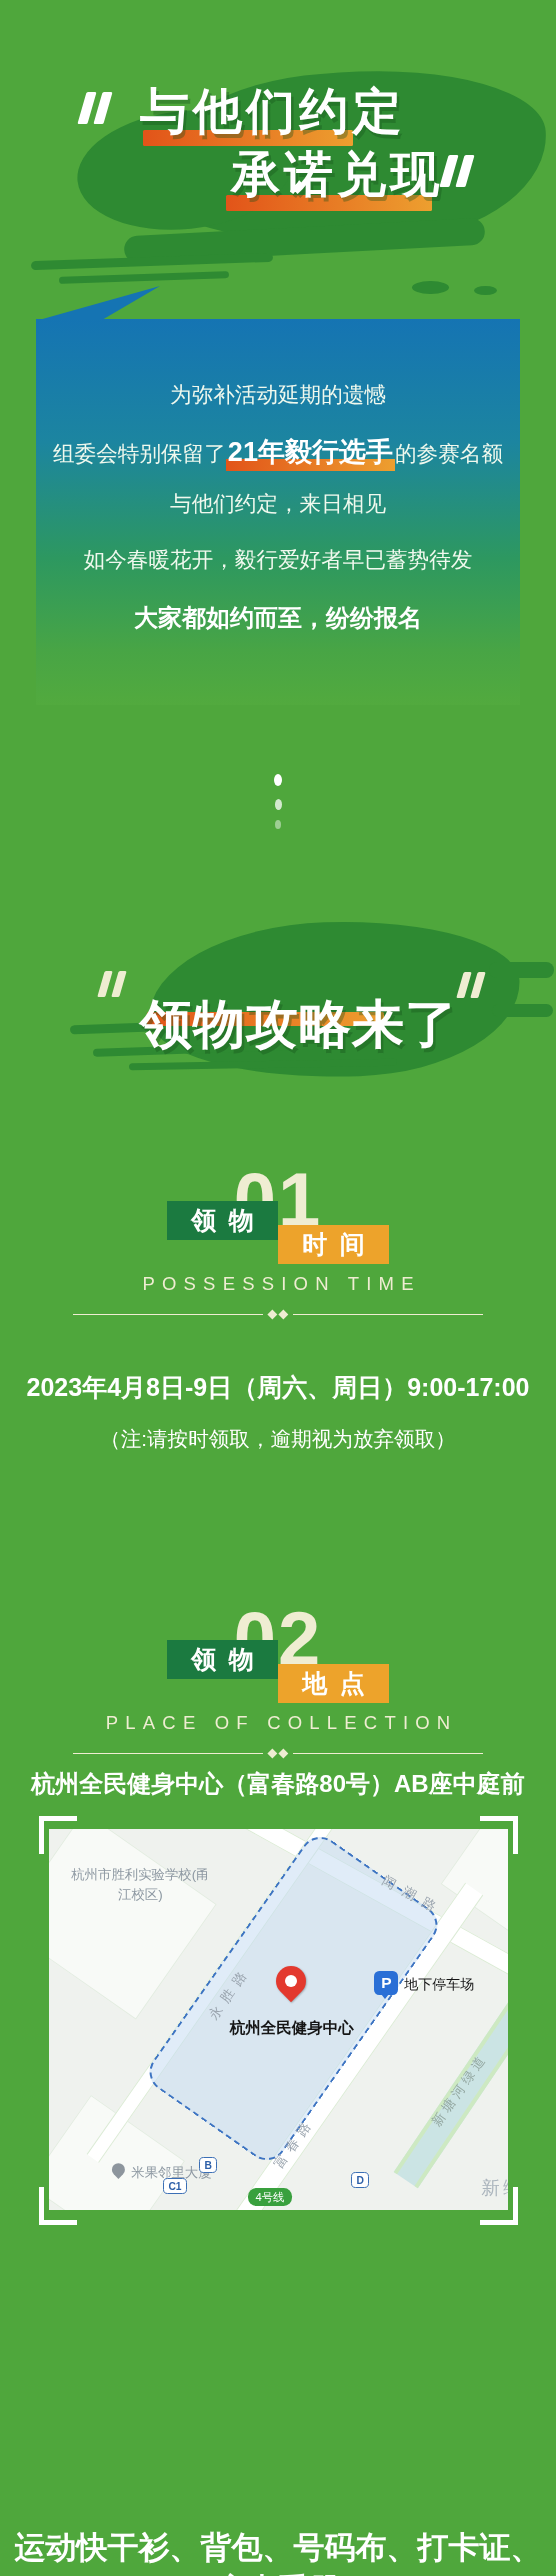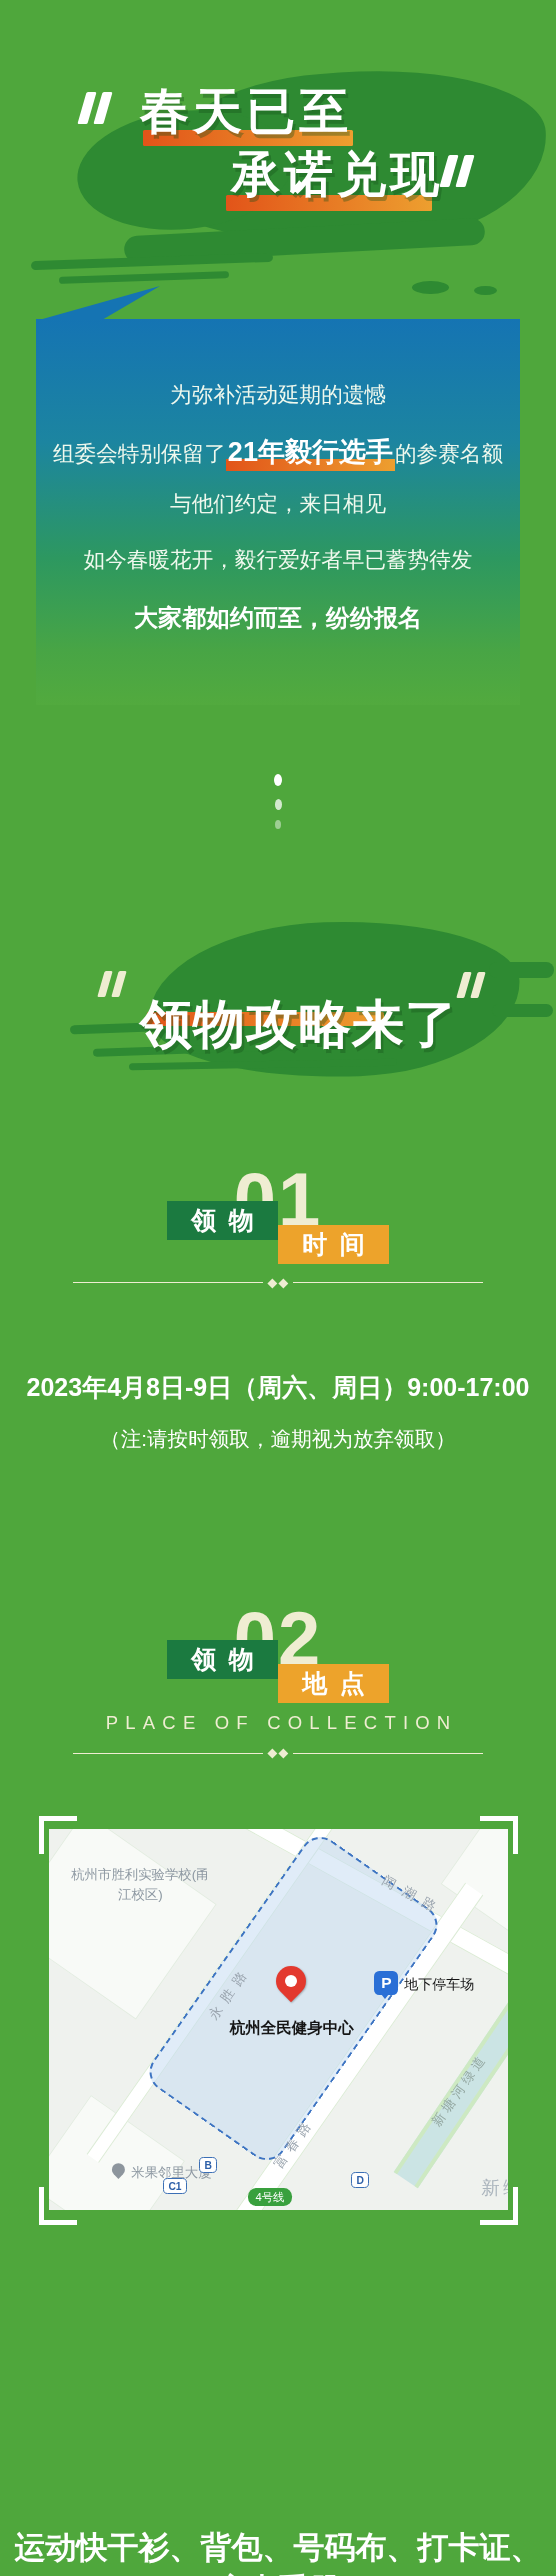--- a/index.html
+++ b/index.html
@@ -71,21 +71,21 @@
   <div class="brush" style="left:31px;top:257px;width:242px;height:9.3px;border-radius:4.6px;transform:rotate(-2deg);"></div>
   <div class="brush" style="left:59px;top:274px;width:170px;height:6.7px;border-radius:3.6px;transform:rotate(-2deg);"></div>
   <div class="brush" style="left:412px;top:281px;width:37px;height:13.4px;border-radius:50%;"></div>
   <div class="brush" style="left:474px;top:286px;width:23px;height:9.3px;border-radius:50%;"></div>
 
   <div class="qmark" style="left:82px;top:92px;">
       <i></i>
       <i></i>
     </div>
   <div class="obar" style="left:143px;top:130px;width:210px;height:15.5px;"></div>
-  <div class="herotext" style="left:140px;top:87px;">春天已至</div>
+  <div class="herotext" style="left:140px;top:87px;">与他们约定</div>
   <div class="obar" style="left:226px;top:195px;width:206px;height:15.5px;"></div>
   <div class="herotext" style="left:231px;top:150px;">承诺兑现</div>
   <div class="qmark" style="left:444px;top:155px;">
       <i></i>
       <i></i>
     </div>
 
   <div class="intro-tail"></div>
   <div class="introbox"></div>
   <div class="iline" style="left:36px;top:380px;">为弥补活动延期的遗憾</div>
@@ -117,20 +117,21 @@
       <i></i>
       <i></i>
     </div>
 
   <div class="sec" style="top:1162px;">
     <div class="num">01</div>
     <div class="tags">
       <div class="tag g">领物</div>
       <div class="tag o">时间</div>
     </div>
+    <div class="sub">POSSESSION TIME</div>
     <div class="divider">
       <div class="ln"></div>
         <div class="dm"></div>
         <div class="dm"></div>
         <div class="ln"></div>
     </div>
   </div>
 
   <div class="bigwhite" style="top:1371px;font-size:25px;">2023年4月8日-9日（周六、周日）9:00-17:00</div>
   <div class="bigwhite" style="top:1425px;font-size:20.6px;font-weight:normal;">（注:请按时领取，逾期视为放弃领取）</div>
@@ -143,20 +144,21 @@
     </div>
     <div class="sub">PLACE OF COLLECTION</div>
     <div class="divider">
       <div class="ln"></div>
         <div class="dm"></div>
         <div class="dm"></div>
         <div class="ln"></div>
     </div>
   </div>
 
+  <div class="bigwhite" style="top:1768px;font-size:24px;">杭州全民健身中心（富春路80号）AB座中庭前</div>
 
   <div class="mapwrap">
     <div class="ck tl"></div>
     <div class="ck tr"></div>
     <div class="ck bl"></div>
     <div class="ck br"></div>
     <div class="mapc">
       <div class="blk" style="left:-20.6px;top:15.5px;width:160px;height:139px;transform:rotate(35deg);"></div>
       <div class="blk" style="left:0px;top:289px;width:113px;height:108px;transform:rotate(35deg);"></div>
       <div class="blk" style="left:407px;top:5.2px;width:113px;height:88px;transform:rotate(35deg);"></div>

